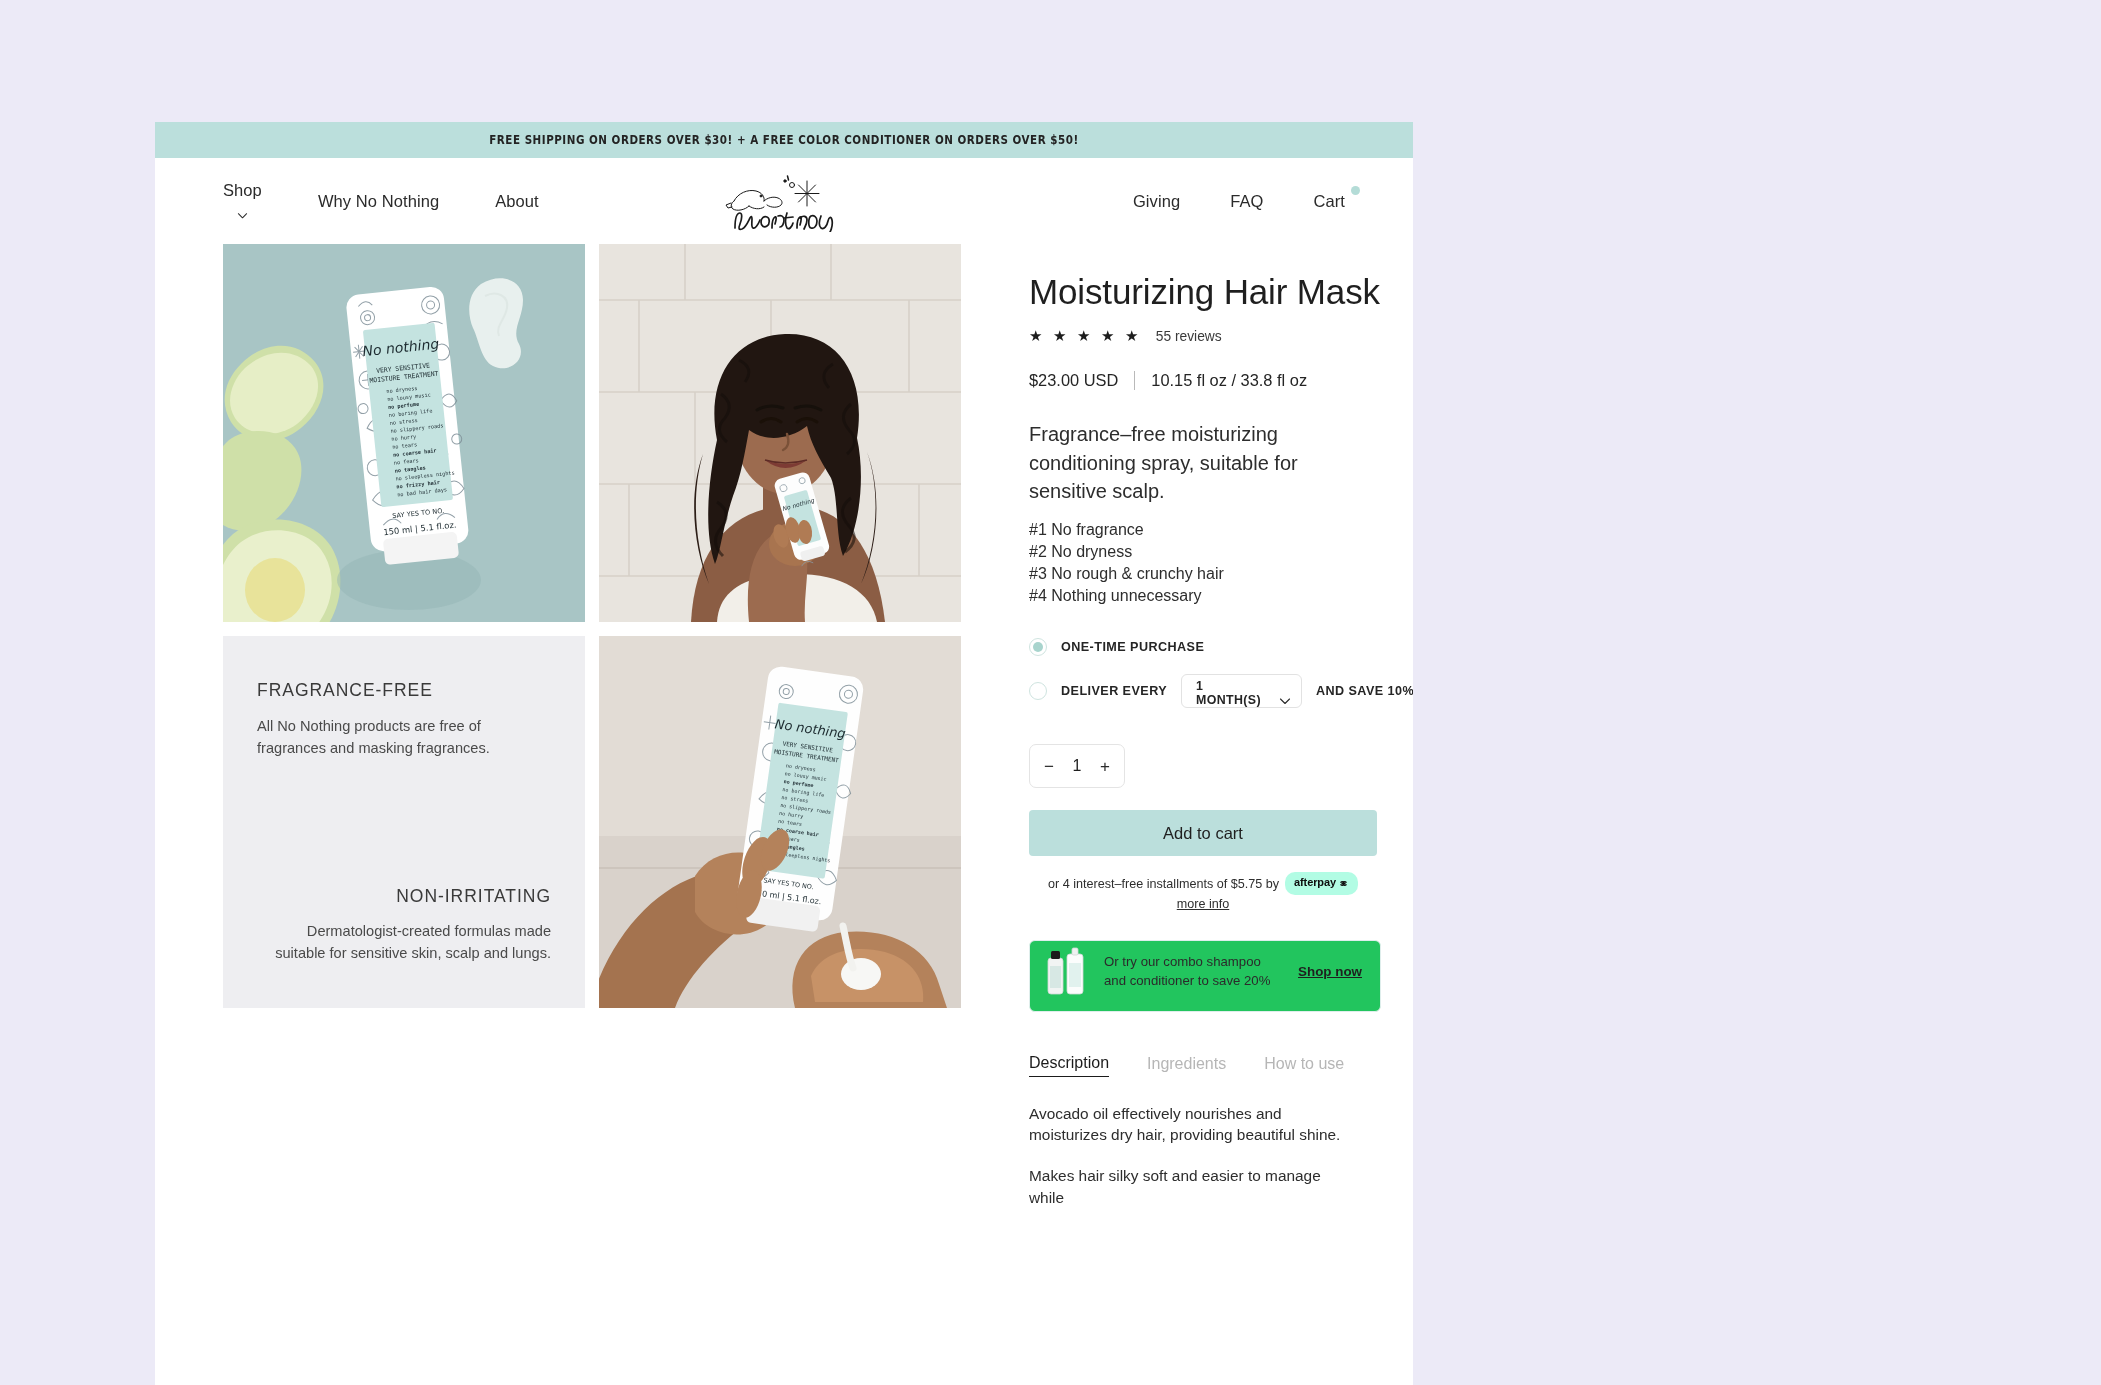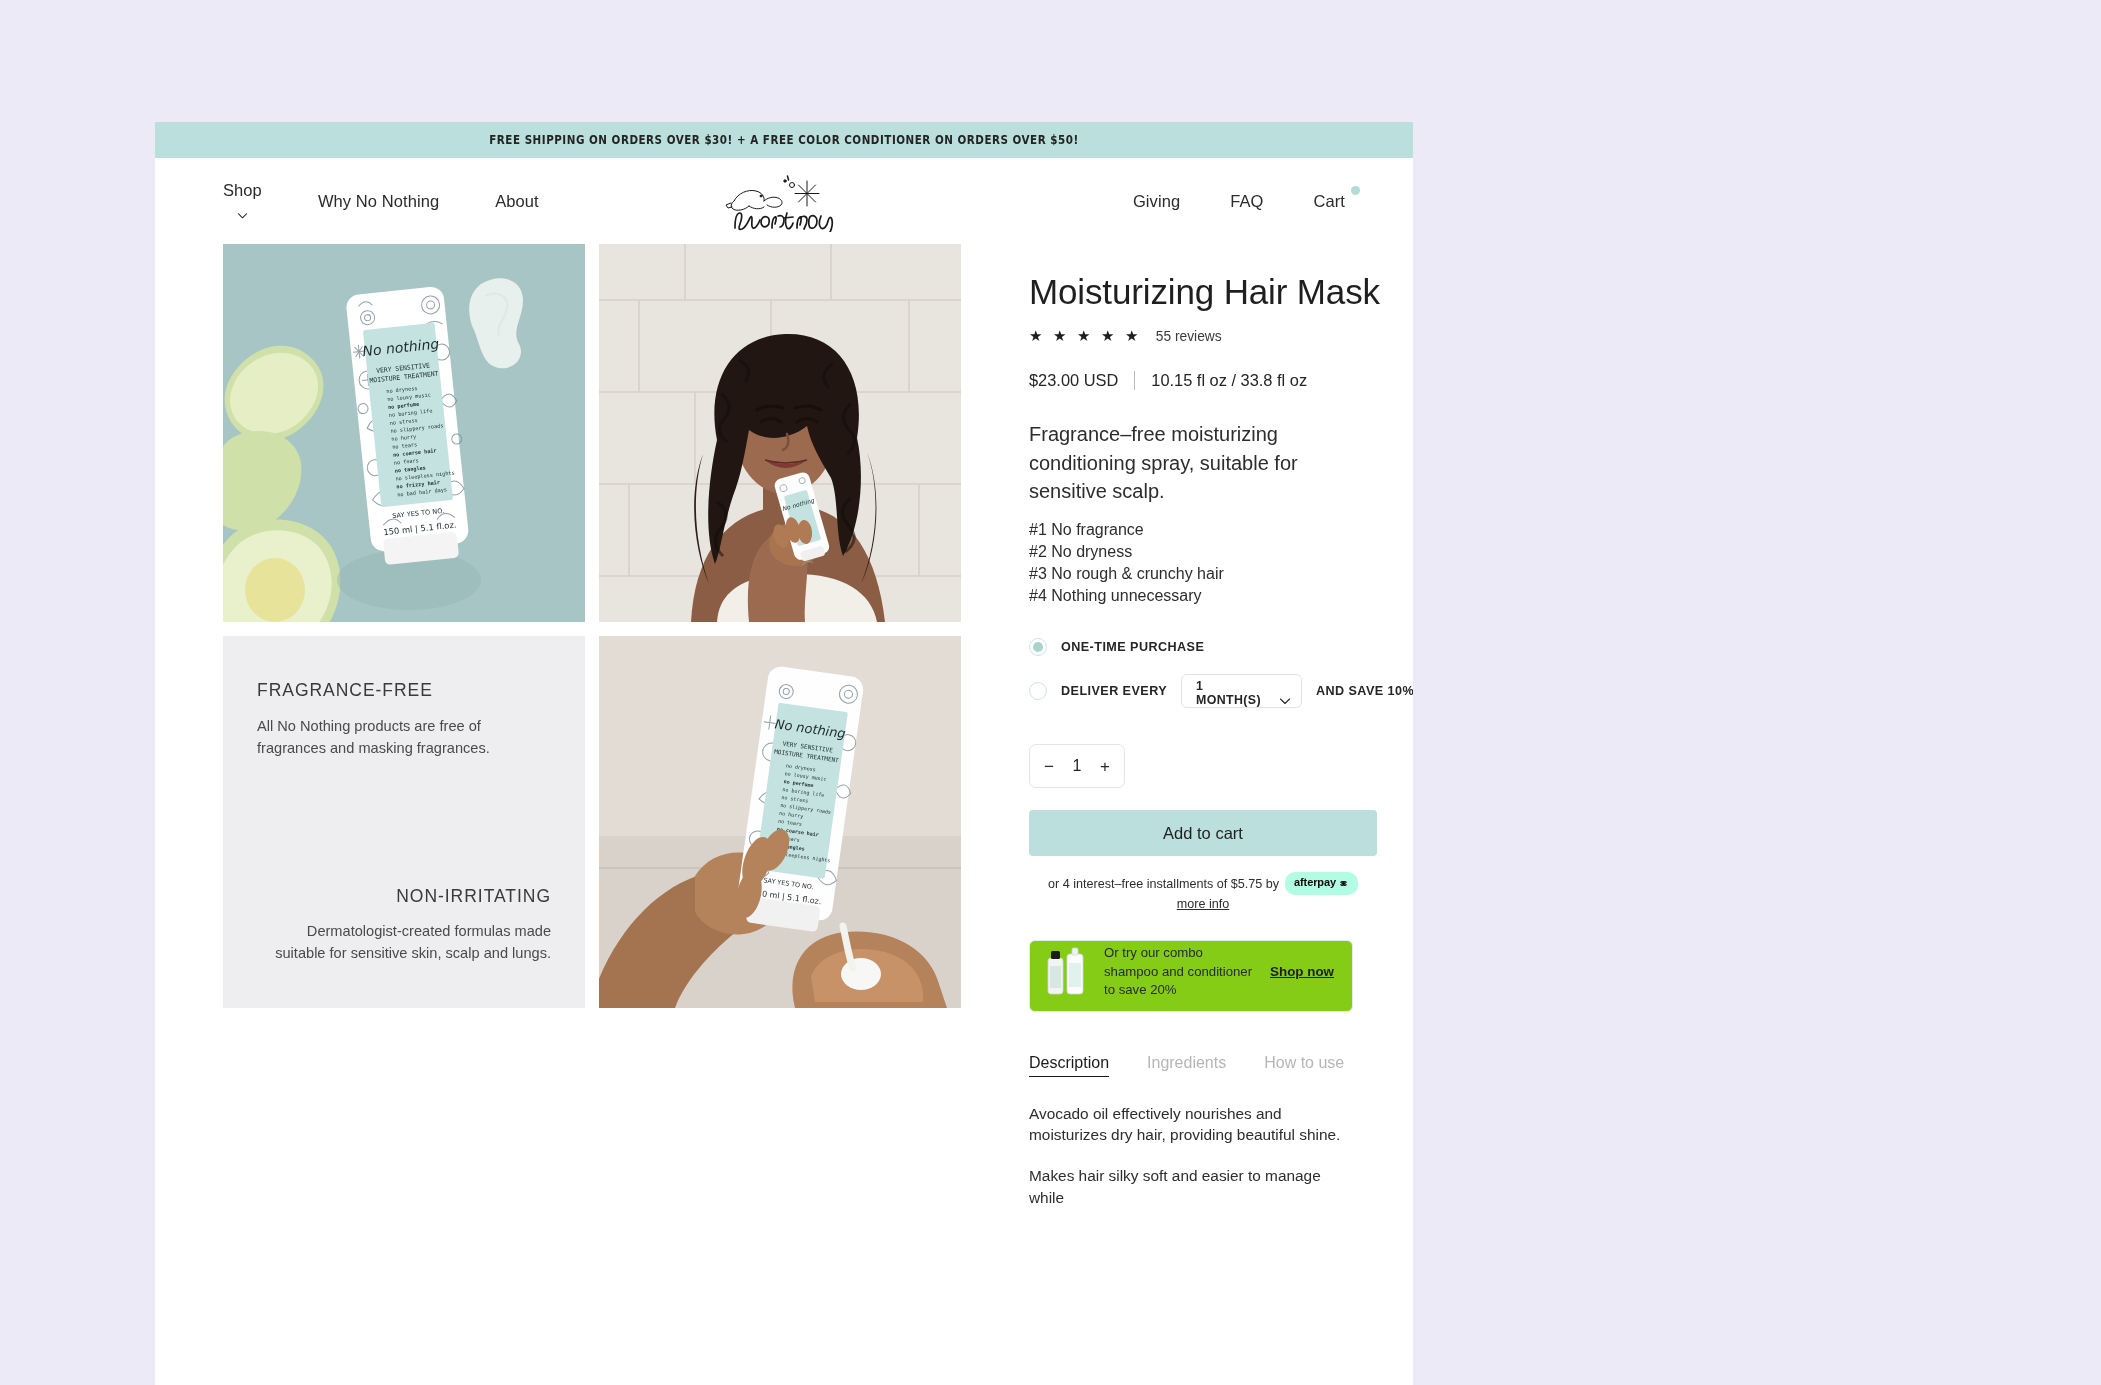--- a/index.html
+++ b/index.html
@@ -174,35 +174,35 @@
   .ap-row { display: flex; align-items: center; justify-content: center; gap: 6px; }
   .ap-badge {
     background: #b2fce4; border-radius: 10px;
     padding: 3px 9px 4px; display: inline-flex; align-items: center; gap: 1px;
     font-size: 11px; font-weight: 700; color: #0d0d0d; letter-spacing: -.01em;
   }
   .moreinfo { text-decoration: underline; cursor: pointer; }
 
   
   .promo {
-    margin-top: 26px; width: 324px; height: 72px;
+    margin-top: 26px; width: 352px; height: 72px;
     border: 1px solid #dfeeec; border-radius: 6px;
-    background: #84cc16;
+    background: #22c55e;
     display: flex; align-items: center; padding: 0 18px 8px 14px; gap: 16px;
   }
   .promo-img { width: 44px; height: 52px; flex: none; }
   .promo-txt { font-size: 13.2px; line-height: 1.38; color: #2b2b2b; flex: 1; }
   .shopnow {
     font-size: 13.4px; color: #1f1f1f; text-decoration: underline;
     font-weight: 600; cursor: pointer; white-space: nowrap;
   }
 
   
   .tabs {
-    margin-top: 42px; display: flex; gap: 38px; align-items: center;
+    margin-top: 42px; display: flex; gap: 38px; align-items: flex-end;
   }
   .tab { font-size: 16px; color: #b6b6b6; cursor: pointer; padding-bottom: 4px; }
   .tab.active {
     color: #1b1b1b; border-bottom: 1.5px solid #1b1b1b;
   }
   .tabbody { margin-top: 26px; width: 330px; }
   .tabbody p { font-size: 15.4px; line-height: 1.42; color: #2d2d2d; }
   .tabbody p + p { margin-top: 19px; }
 </style>
 </head>

